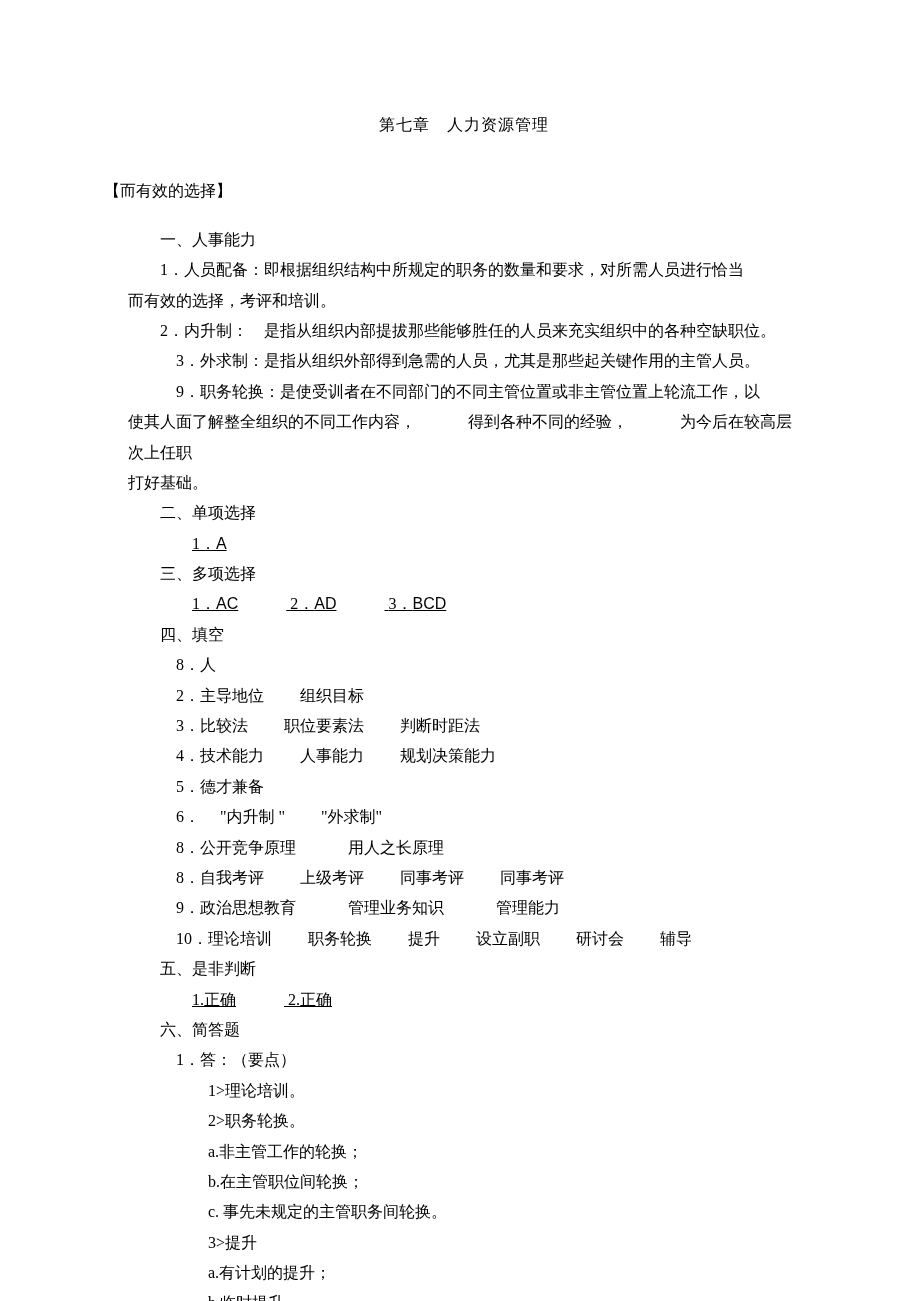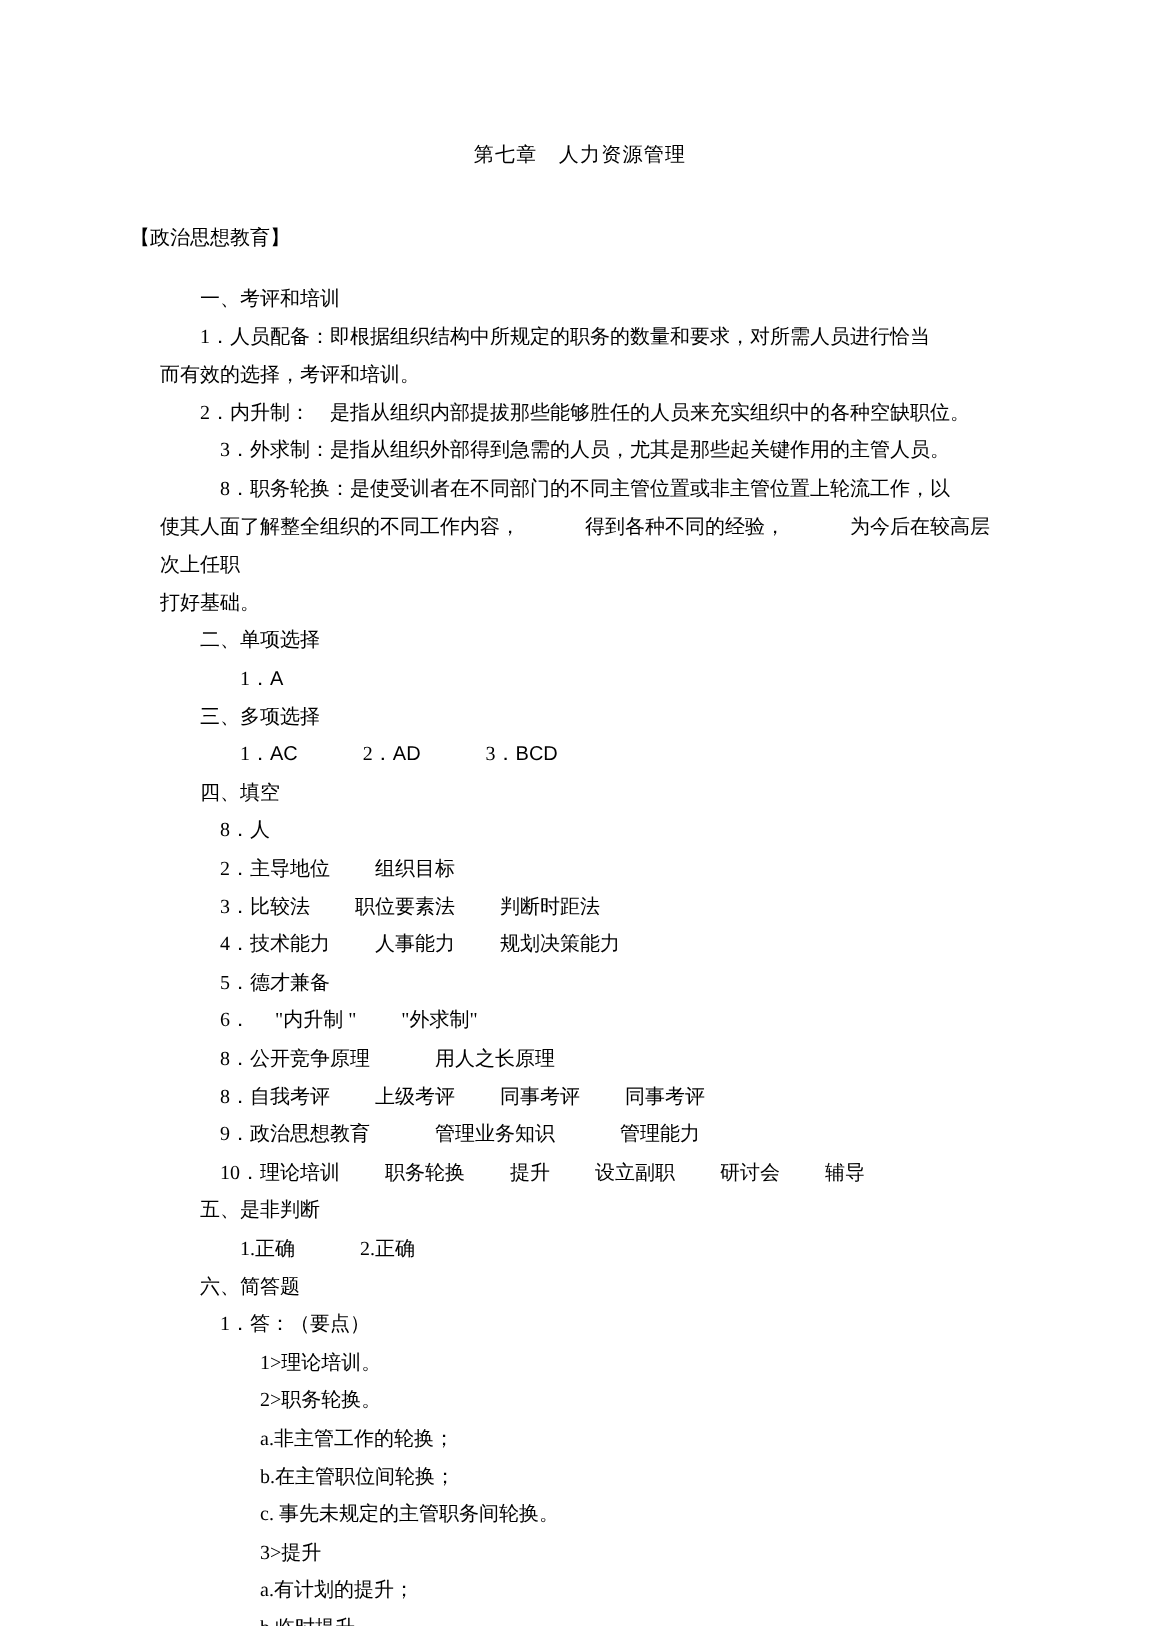--- a/index.html
+++ b/index.html
@@ -24,42 +24,42 @@
   }
   .section-marker {
     margin-bottom: 18px;
     margin-left: -24px;
   }
   .para {
     margin: 0;
   }
   .ind1 { text-indent: 2em; }
   .ind1-5 { text-indent: 3em; }
-  .ind2 { text-indent: 4em; }
+  .ind2 { text-indent: 4em; text-decoration: underline; }
   .ind3 { text-indent: 5em; font-family: Liberation Serif, serif; }
   .latin {
     font-family: Arial, sans-serif;
   }
   .gap-s { display: inline-block; width: 1em; }
   .gap-m { display: inline-block; width: 2em; }
   .gap-l { display: inline-block; width: 3em; }
 </style>
 </head>
 <body>
 
 <div class="title">第七章　人力资源管理</div>
 
-<div class="section-marker">【政治思想教育】</div>
+<div class="section-marker">【而有效的选择】</div>
 
-<p class="para ind1">一、考评和培训</p>
+<p class="para ind1">一、人事能力</p>
 <p class="para ind1">1．人员配备：即根据组织结构中所规定的职务的数量和要求，对所需人员进行恰当</p>
 <p class="para">而有效的选择，考评和培训。</p>
 <p class="para ind1">2．内升制：　是指从组织内部提拔那些能够胜任的人员来充实组织中的各种空缺职位。</p>
 <p class="para ind1-5">3．外求制：是指从组织外部得到急需的人员，尤其是那些起关键作用的主管人员。</p>
-<p class="para ind1-5">8．职务轮换：是使受训者在不同部门的不同主管位置或非主管位置上轮流工作，以</p>
+<p class="para ind1-5">9．职务轮换：是使受训者在不同部门的不同主管位置或非主管位置上轮流工作，以</p>
 <p class="para">
   <span>使其人面了解整全组织的不同工作内容，</span><span class="gap-l"></span>
   <span>得到各种不同的经验，</span><span class="gap-l"></span>
   <span>为今后在较高层次上任职</span>
 </p>
 <p class="para">打好基础。</p>
 
 <p class="para ind1">二、单项选择</p>
 <p class="para ind2">
   <span>1．</span><span class="latin">A</span>

